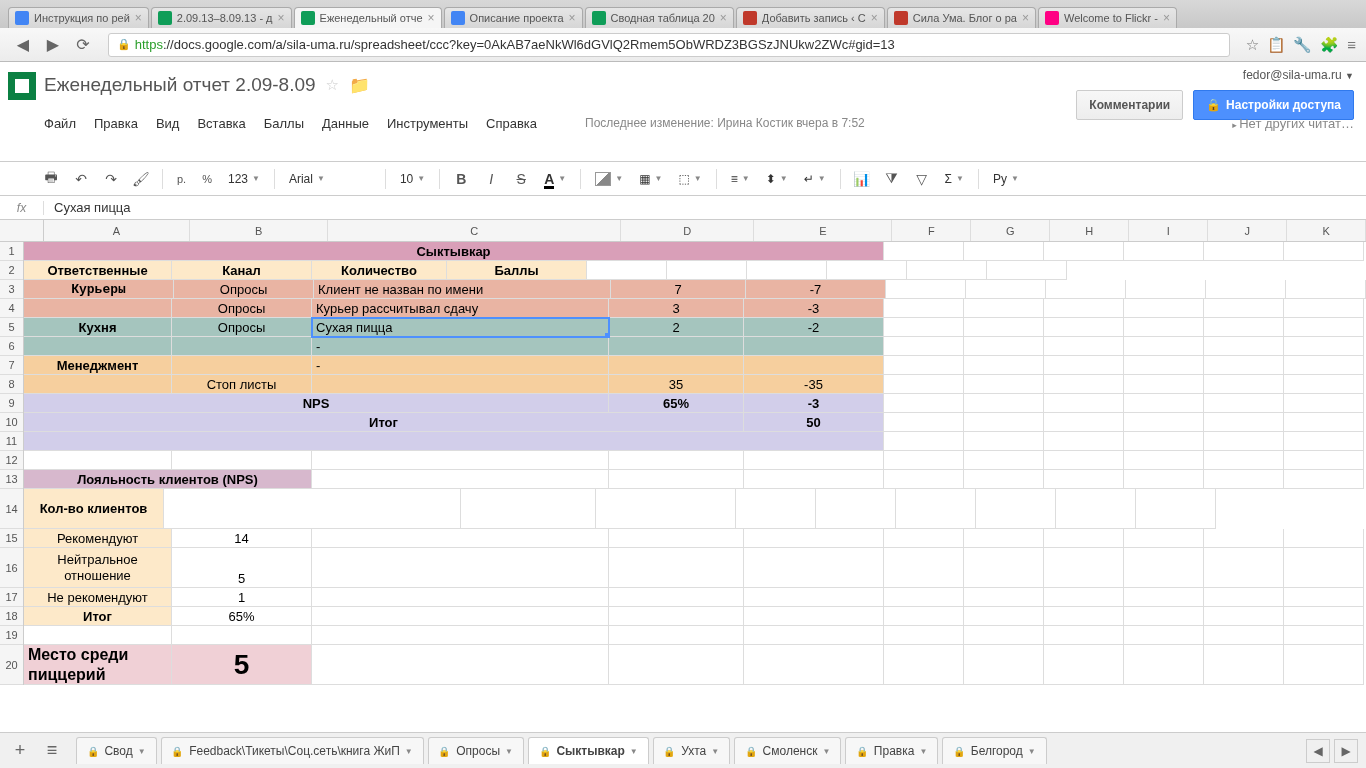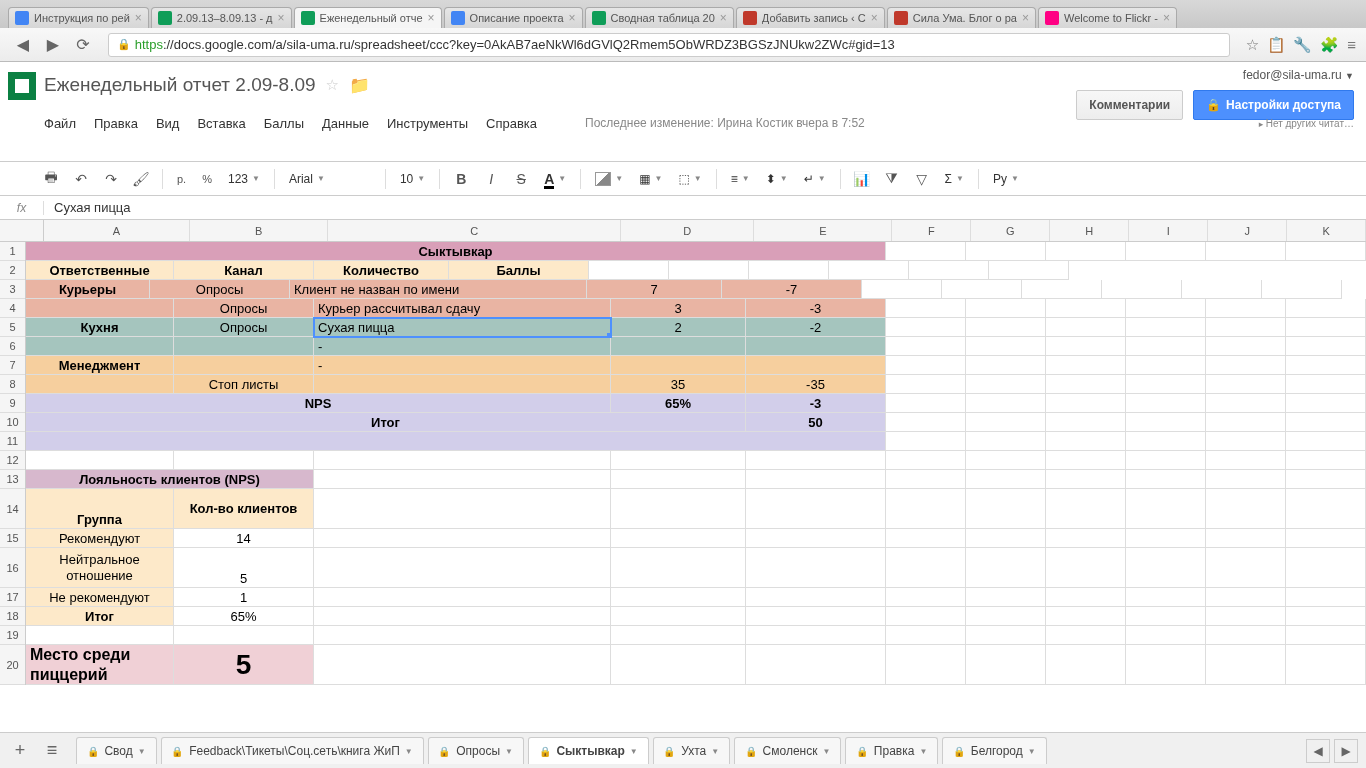--- a/index.html
+++ b/index.html
@@ -29,21 +29,21 @@
 .star { color: #ccc; margin-left: 10px; font-size: 15px; }
 .folder { color: #ccc; margin-left: 10px; font-size: 17px; }
 .gs-right-top { position: absolute; right: 12px; top: 6px; font-size: 12px; color: #555; }
 .gs-right-top .arrow { font-size: 9px; }
 .gs-buttons { position: absolute; right: 12px; top: 28px; display: flex; gap: 10px; align-items: center; }
 .btn { padding: 7px 12px; border-radius: 2px; font-size: 12px; font-weight: bold; cursor: pointer; }
 .btn-comments { background: linear-gradient(#f7f7f7, #ededed); border: 1px solid #ccc; color: #555; }
 .btn-share { background: #4d90fe; border: 1px solid #3079ed; color: #fff; display: flex; align-items: center; gap: 5px; }
 .menu-bar { display: flex; gap: 18px; margin-top: 10px; font-size: 13px; color: #333; align-items: center; height: 26px; }
 .menu-bar .lastmod { color: #888; margin-left: 30px; font-size: 12px; }
-.menu-bar .viewers { position: absolute; right: 12px; font-size: 10px; color: #888; }
+.menu-bar .viewers { position: absolute; right: 12px; font-size: 13px; color: #888; }
 .menu-bar .viewers::before { content: "▸ "; font-size: 9px; }
 
 .toolbar { display: flex; align-items: center; height: 34px; border-bottom: 1px solid #ccc; padding: 0 40px; gap: 8px; background: #fff; }
 .tb-btn { width: 22px; height: 22px; display: flex; align-items: center; justify-content: center; color: #555; font-size: 14px; }
 .tb-sep { width: 1px; height: 20px; background: #ddd; margin: 0 2px; }
 .tb-text { font-size: 11px; color: #555; padding: 3px 4px; }
 .tb-select { font-size: 12px; color: #333; padding: 3px 4px; display: flex; align-items: center; gap: 4px; }
 .tb-select .carr { font-size: 8px; color: #888; }
 .tb-color-a { position: relative; font-weight: bold; font-size: 14px; }
 .tb-color-a::after { content: ""; position: absolute; bottom: -2px; left: 0; right: 0; height: 3px; background: #000; }
@@ -302,21 +302,21 @@
           <div class="cell c b cream" style="width:135px;">Количество</div>
           <div class="cell c b cream" style="width:140px;">Баллы</div>
           <div class="cell " style="width:80px;"></div>
           <div class="cell " style="width:80px;"></div>
           <div class="cell " style="width:80px;"></div>
           <div class="cell " style="width:80px;"></div>
           <div class="cell " style="width:80px;"></div>
           <div class="cell " style="width:80px;"></div>
         </div>
         <div class="crow">
-          <div class="cell c b salmon" style="width:124px;">Курьеры</div>
+          <div class="cell c b salmon" style="width:150px;font-family:Liberation Mono, monospace;">Курьеры</div>
           <div class="cell c salmon" style="width:140px;">Опросы</div>
           <div class="cell salmon" style="width:297px;">Клиент не назван по имени</div>
           <div class="cell c salmon" style="width:135px;">7</div>
           <div class="cell c salmon" style="width:140px;">-7</div>
           <div class="cell " style="width:80px;"></div>
           <div class="cell " style="width:80px;"></div>
           <div class="cell " style="width:80px;"></div>
           <div class="cell " style="width:80px;"></div>
           <div class="cell " style="width:80px;"></div>
           <div class="cell " style="width:80px;"></div>
@@ -435,21 +435,20 @@
           <div class="cell " style="width:135px;"></div>
           <div class="cell " style="width:140px;"></div>
           <div class="cell " style="width:80px;"></div>
           <div class="cell " style="width:80px;"></div>
           <div class="cell " style="width:80px;"></div>
           <div class="cell " style="width:80px;"></div>
           <div class="cell " style="width:80px;"></div>
           <div class="cell " style="width:80px;"></div>
         </div>
         <div class="crow tall">
-          <div class="cell c b cream" style="width:148px;align-items:flex-end">Группа</div>
           <div class="cell c b cream" style="width:140px;white-space:normal;text-align:center;line-height:1.2">Кол-во клиентов</div>
           <div class="cell " style="width:297px;"></div>
           <div class="cell " style="width:135px;"></div>
           <div class="cell " style="width:140px;"></div>
           <div class="cell " style="width:80px;"></div>
           <div class="cell " style="width:80px;"></div>
           <div class="cell " style="width:80px;"></div>
           <div class="cell " style="width:80px;"></div>
           <div class="cell " style="width:80px;"></div>
           <div class="cell " style="width:80px;"></div>

